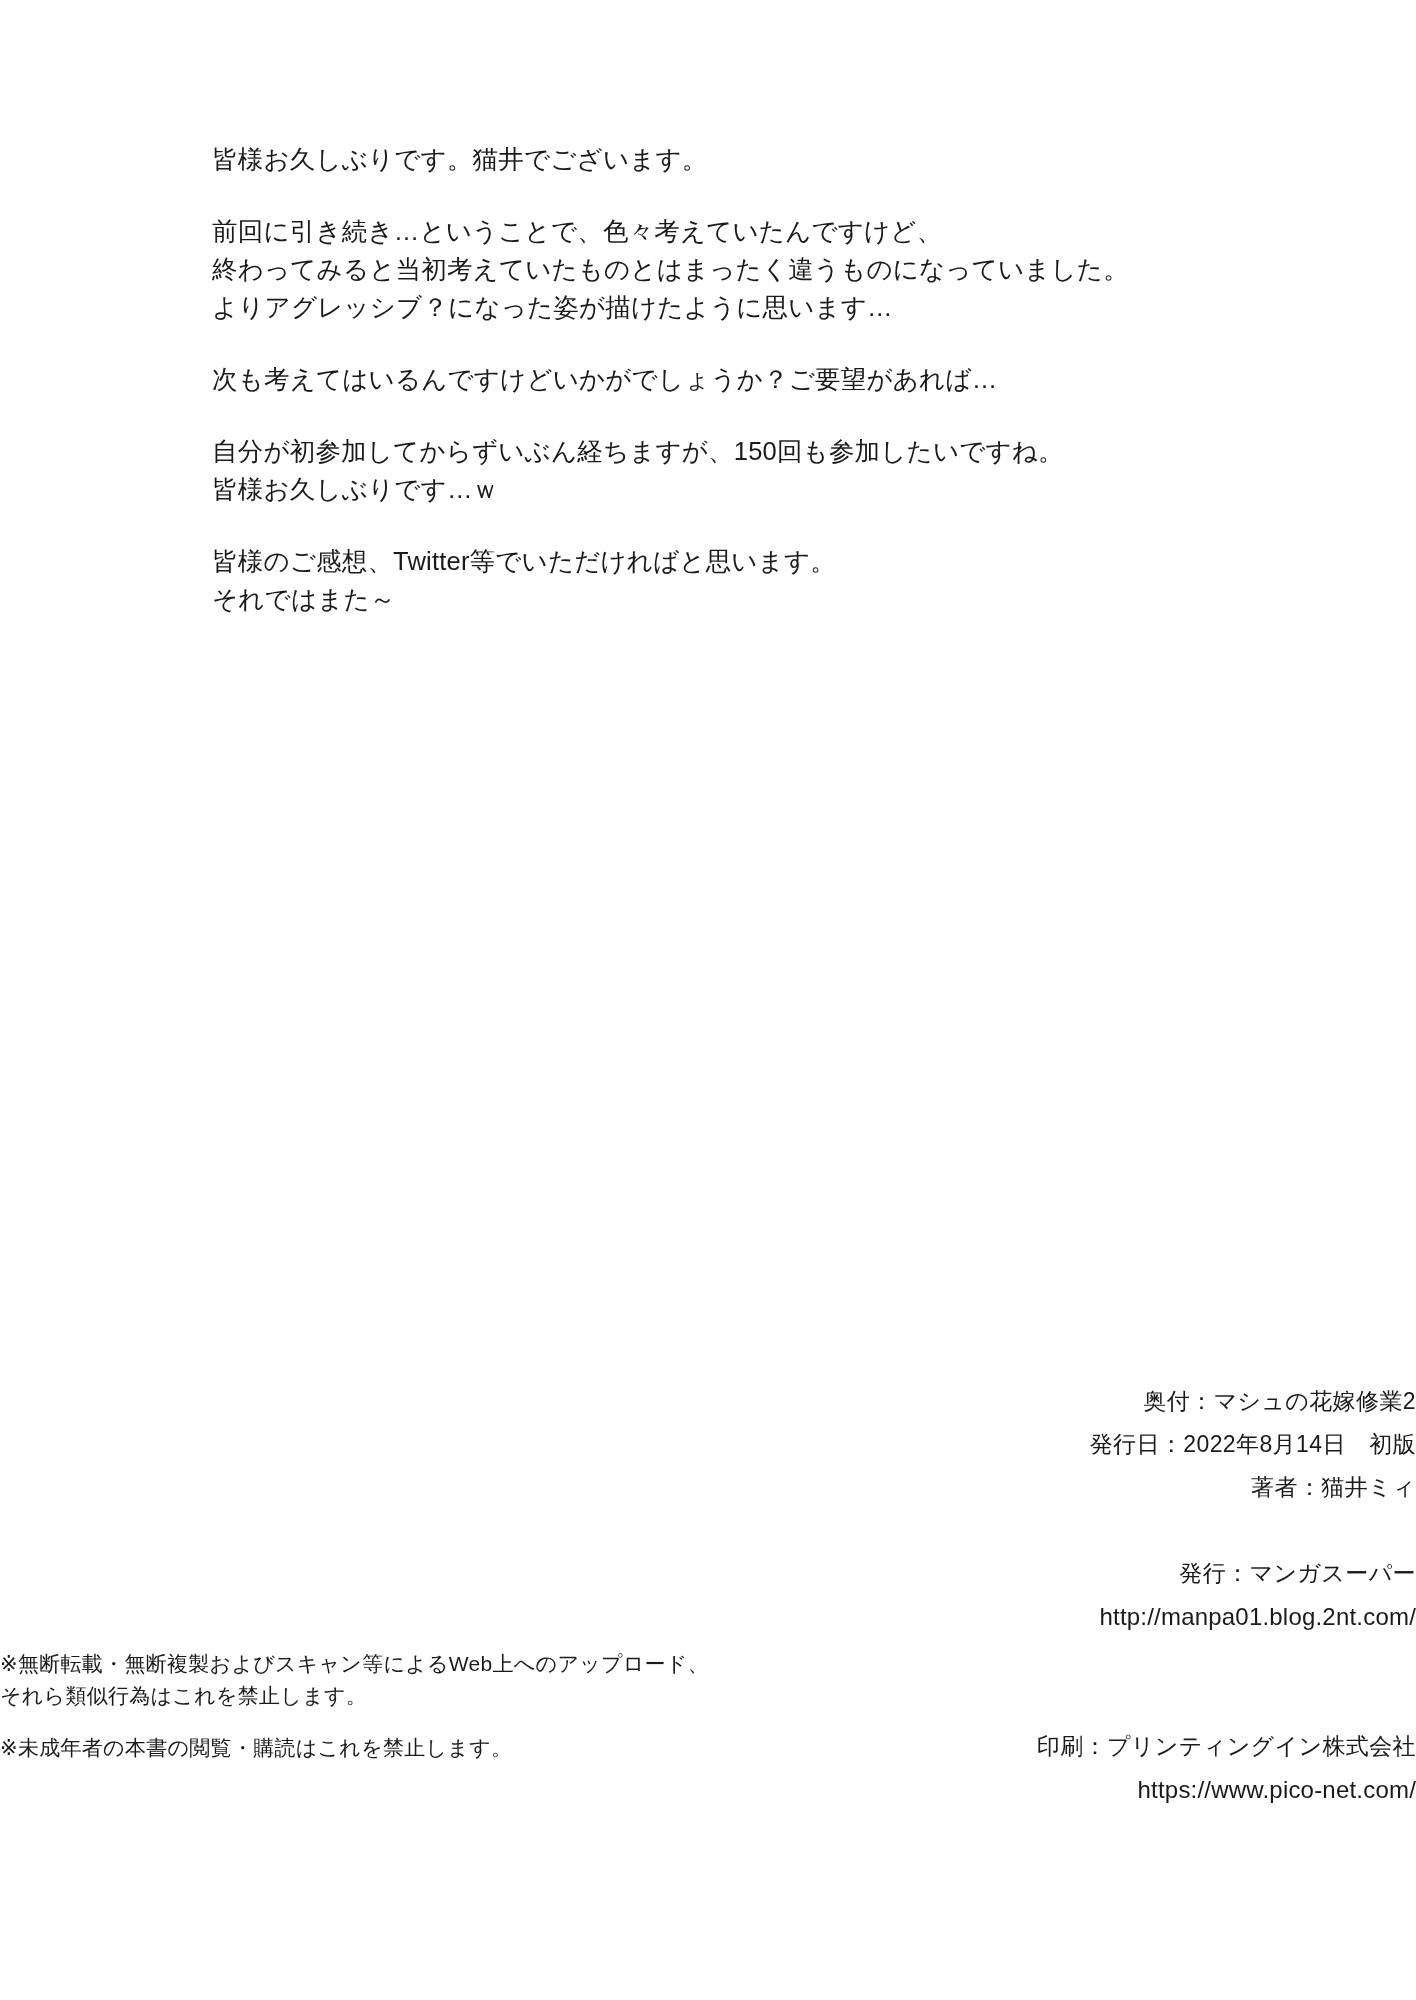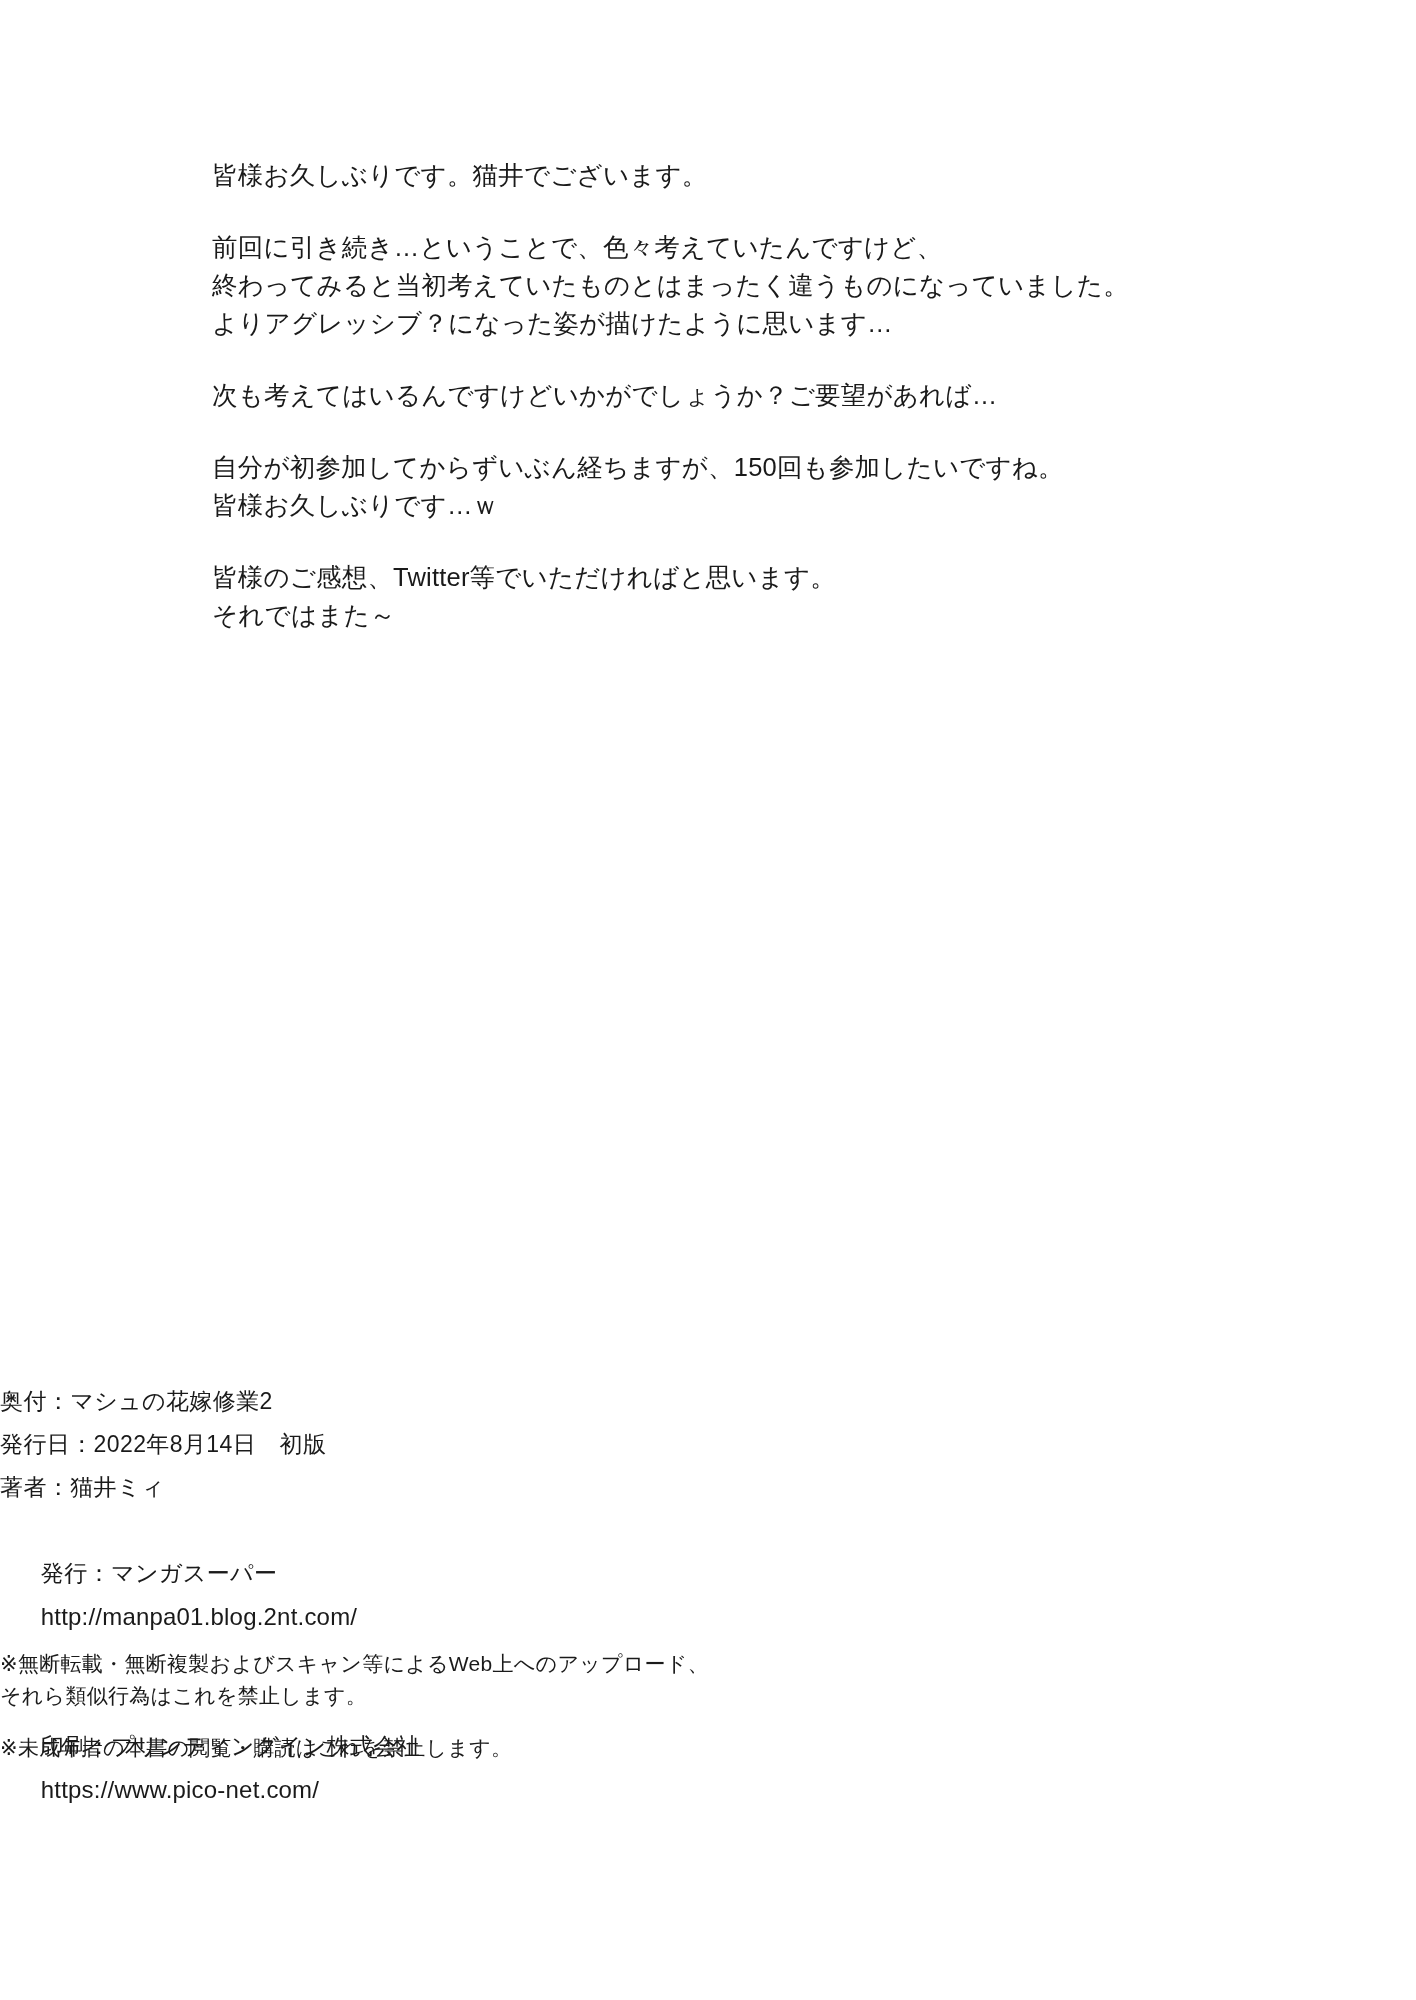--- a/index.html
+++ b/index.html
@@ -19,21 +19,21 @@
   .page {
     position: absolute;
     inset: 0;
     background: #ffffff;
   }
 
   
   .afterword {
     position: absolute;
     left: 212px;
-    top: 156px;
+    top: 140px;
     width: 1060px;
   }
   .para {
     margin: 0 0 34px 0;
   }
   .para:last-child {
     margin-bottom: 0;
   }
   .line {
     font-size: 25.5px;
@@ -42,21 +42,21 @@
     white-space: pre;
     color: #1a1a1a;
   }
 
   
   .colophon {
     position: absolute;
     left: 0;
     right: 0;
     top: 1380px;
-    text-align: left;
+    text-align: right;
   }
   .colo-line {
     font-size: 23px;
     line-height: 43px;
     letter-spacing: 0.4px;
     color: #1a1a1a;
     white-space: pre;
   }
   .colo-line .url {
     font-size: 24px;

